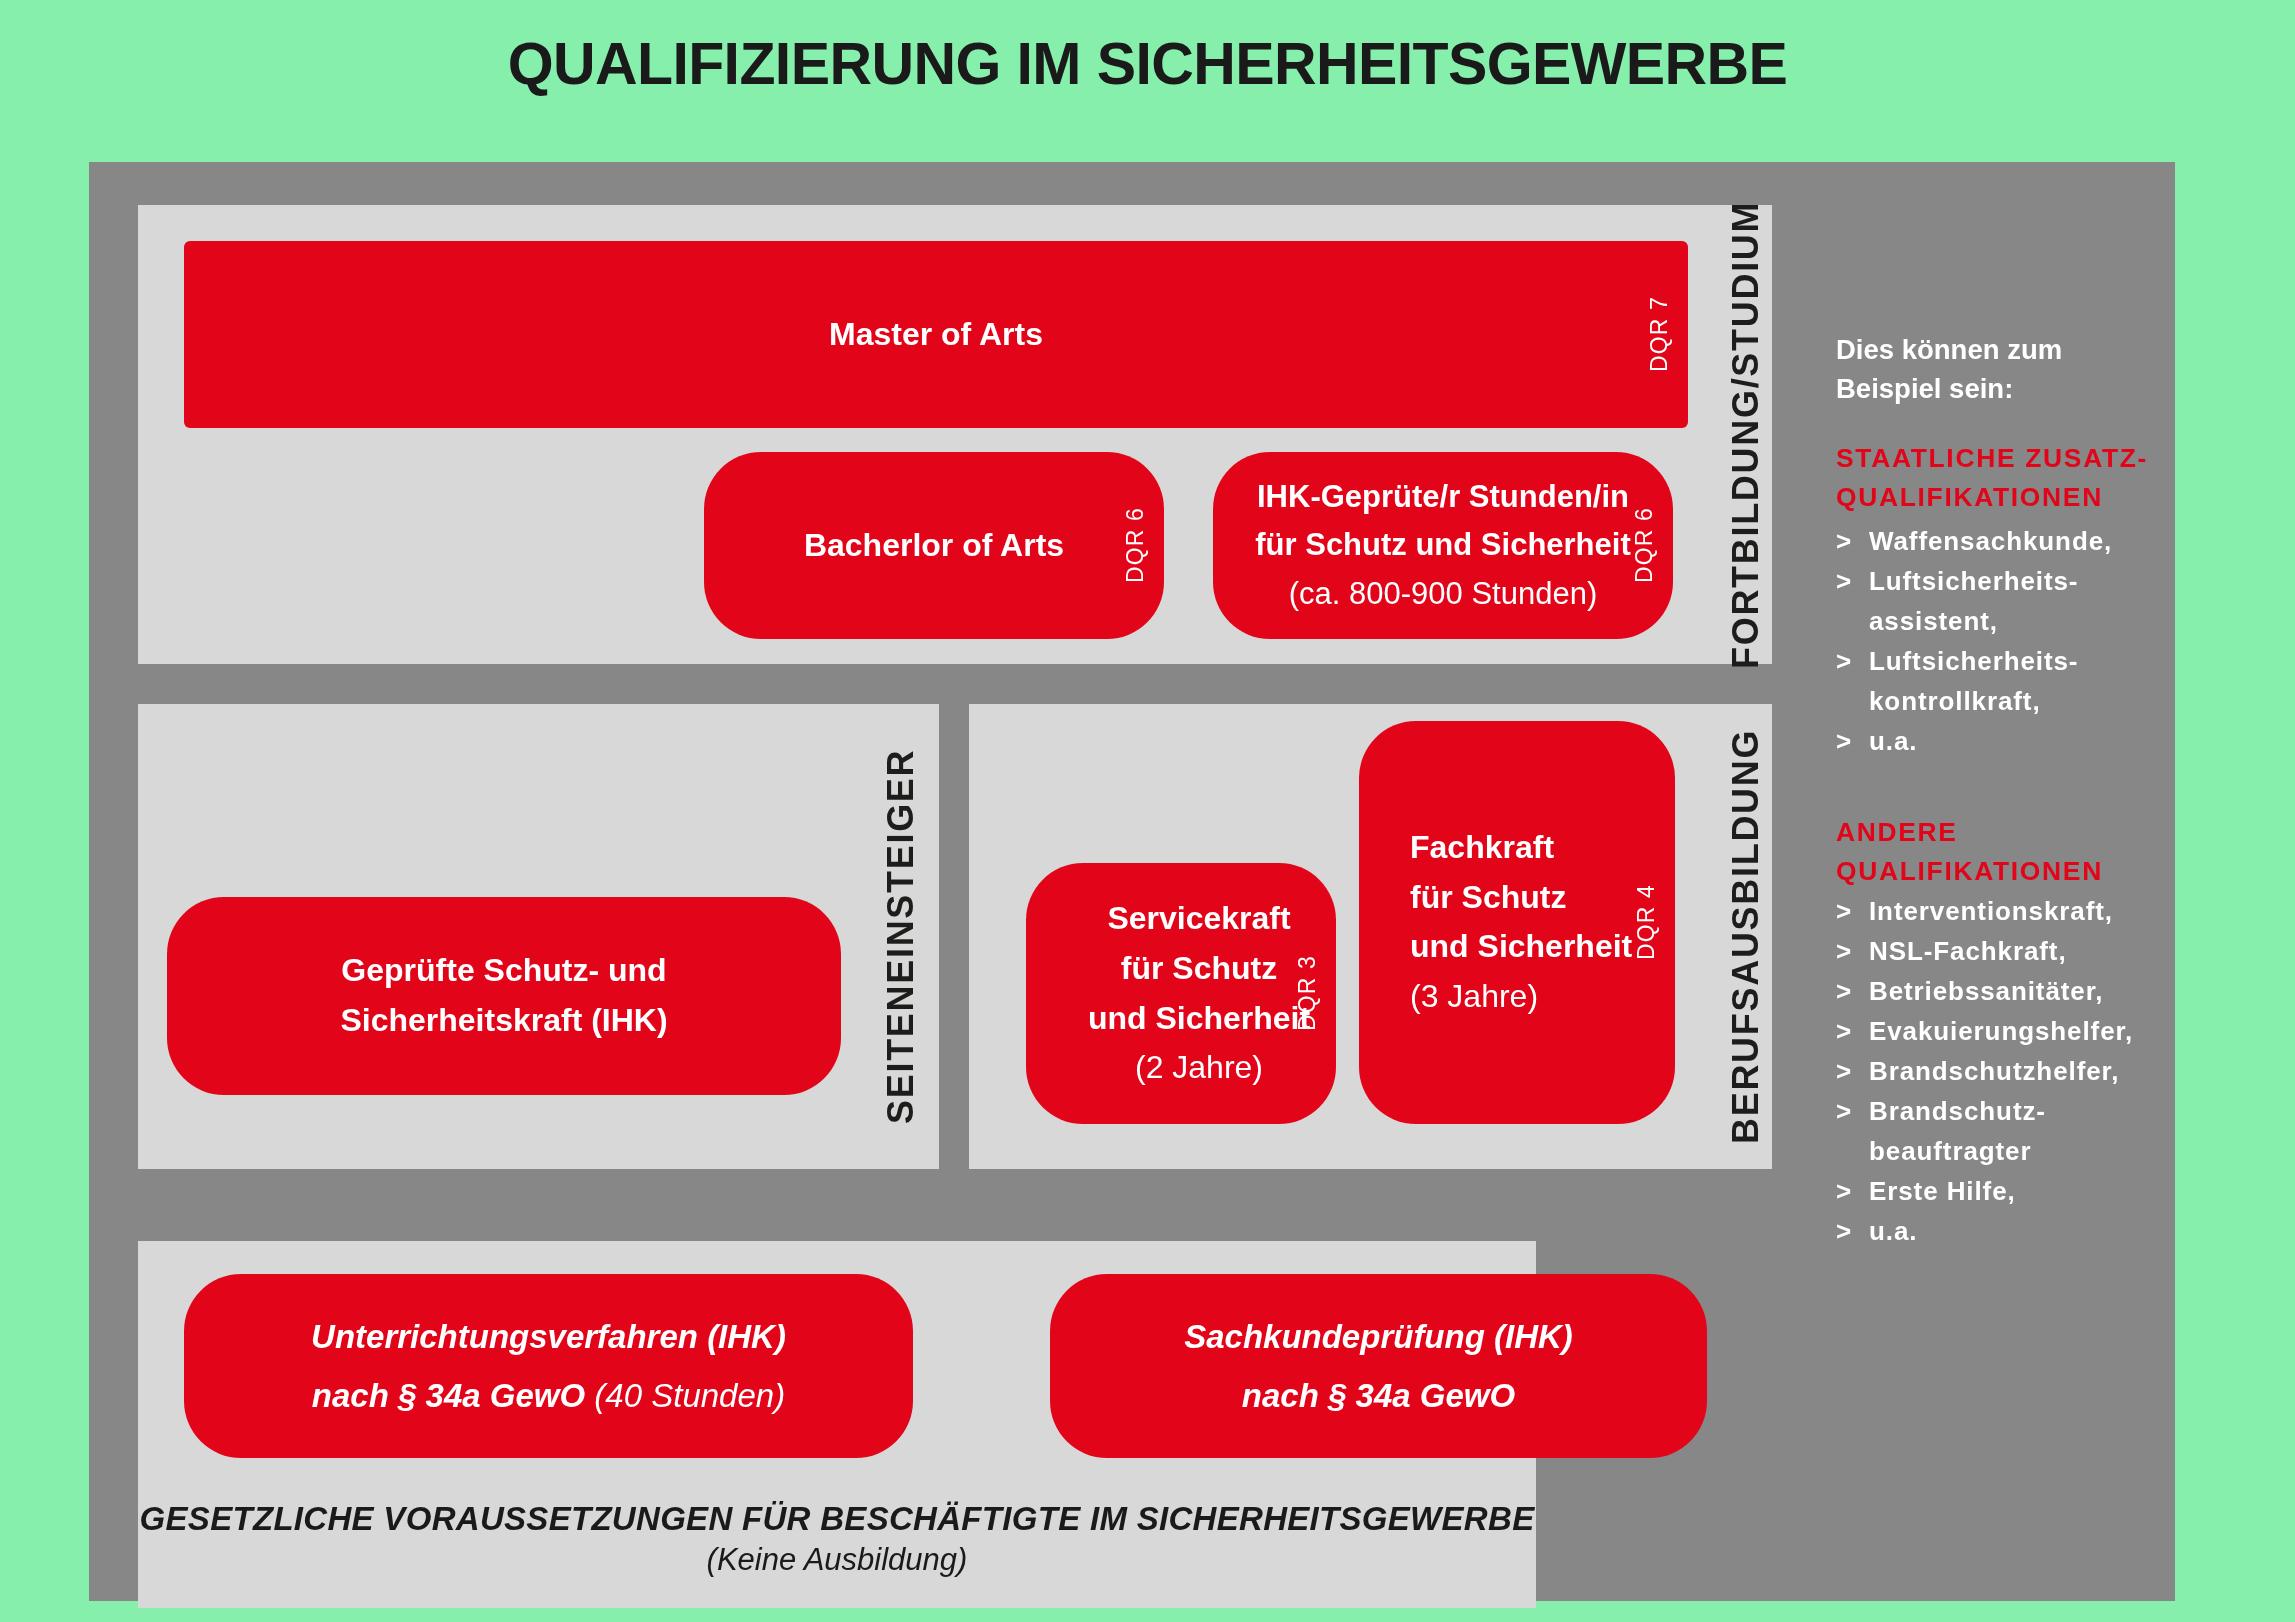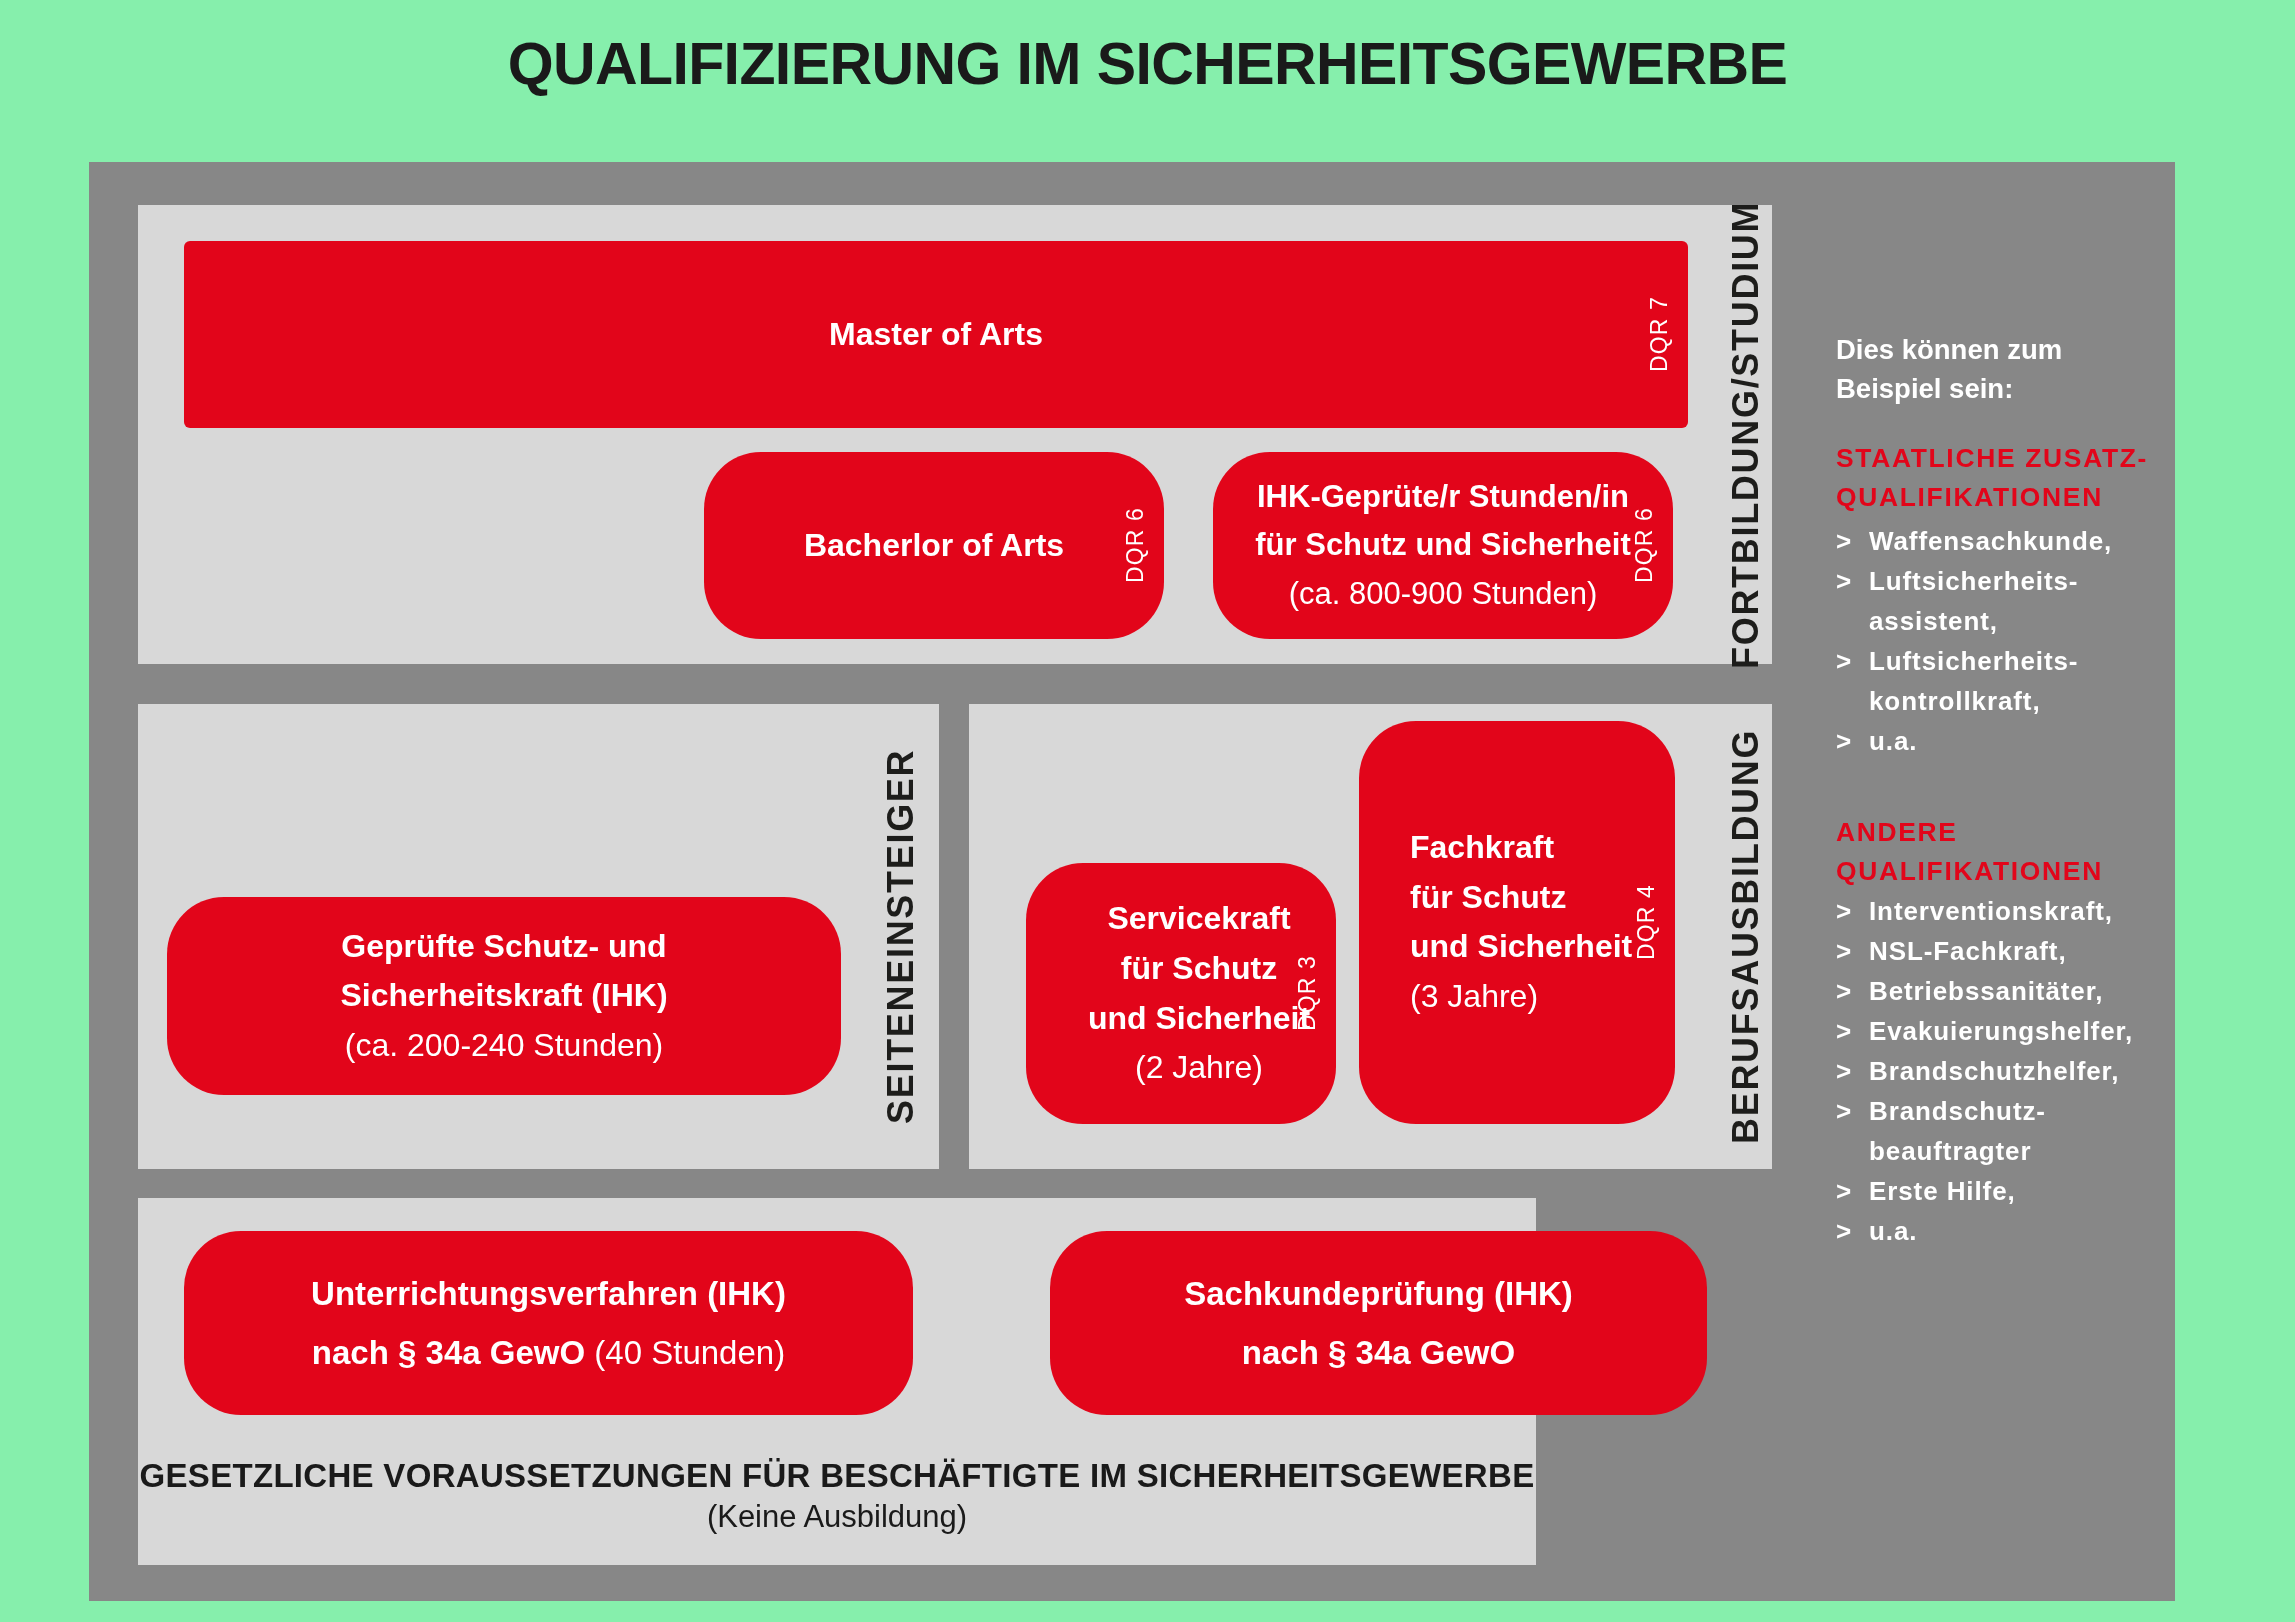--- a/index.html
+++ b/index.html
@@ -21,21 +21,21 @@
 
   .container{
     position:absolute;left:89px;top:162px;width:2086px;height:1439px;
     background:var(--darkgray);
   }
 
   .panel{position:absolute;background:var(--lightgray);}
   .panel-fortbildung{left:49px;top:43px;width:1634px;height:459px;}
   .panel-seiten{left:49px;top:542px;width:801px;height:465px;}
   .panel-beruf{left:880px;top:542px;width:803px;height:465px;}
-  .panel-gesetz{left:49px;top:1036px;width:1398px;height:367px;}
+  .panel-gesetz{left:49px;top:1079px;width:1398px;height:367px;font-style:italic;}
 
   .rbox{
     position:absolute;background:var(--red);border-radius:57px;color:#ffffff;
     display:flex;flex-direction:column;justify-content:center;
   }
   .rbox .line{font-size:32px;line-height:1.55;}
   .rbox.center{text-align:center;}
   .b{font-weight:700;}
   .r{font-weight:400;}
 
@@ -114,21 +114,20 @@
         <div class="line r">(ca. 800-900 Stunden)</div>
         <div class="vtext dqr">DQR 6</div>
       </div>
       <div class="vtext vlabel">FORTBILDUNG/STUDIUM</div>
     </div>
 
     <div class="panel panel-seiten">
       <div class="rbox center box-gepruefte">
         <div class="line b">Geprüfte Schutz- und</div>
         <div class="line b">Sicherheitskraft (IHK)</div>
-        <div class="line r">(ca. 200-240 Stunden)</div>
       </div>
       <div class="vtext vlabel vlabel-seiten">SEITENEINSTEIGER</div>
     </div>
 
     <div class="panel panel-beruf">
       <div class="rbox box-service">
         <div class="line b">Servicekraft</div>
         <div class="line b">für Schutz</div>
         <div class="line b">und Sicherheit</div>
         <div class="line r">(2 Jahre)</div>

